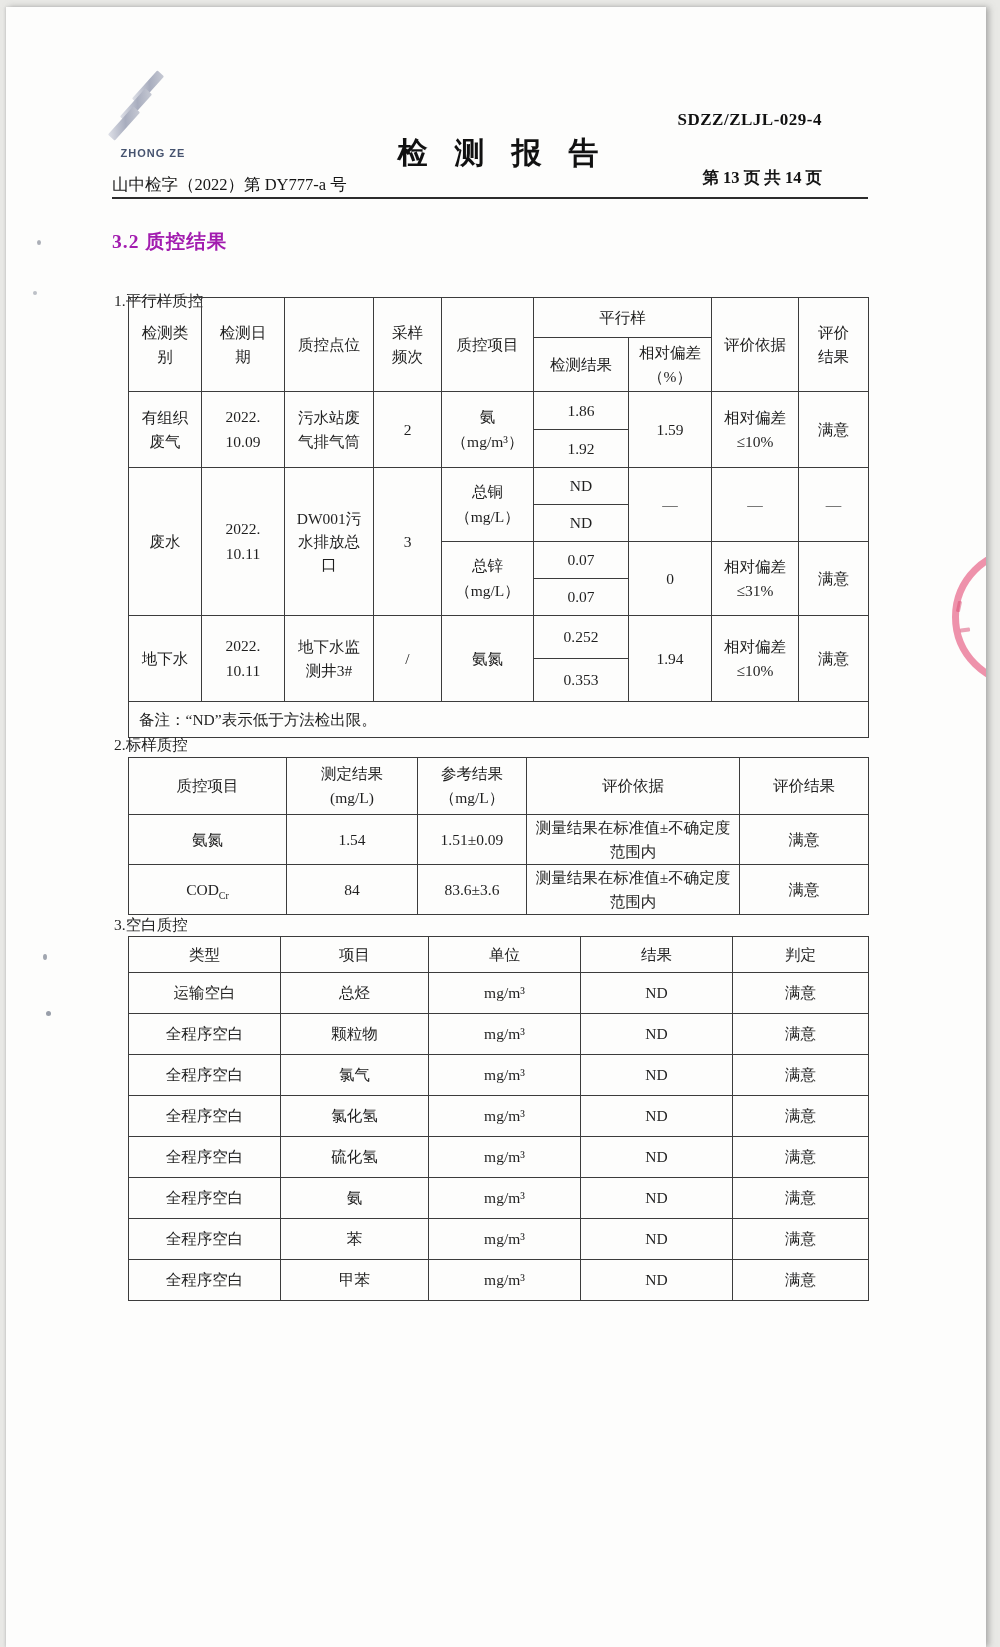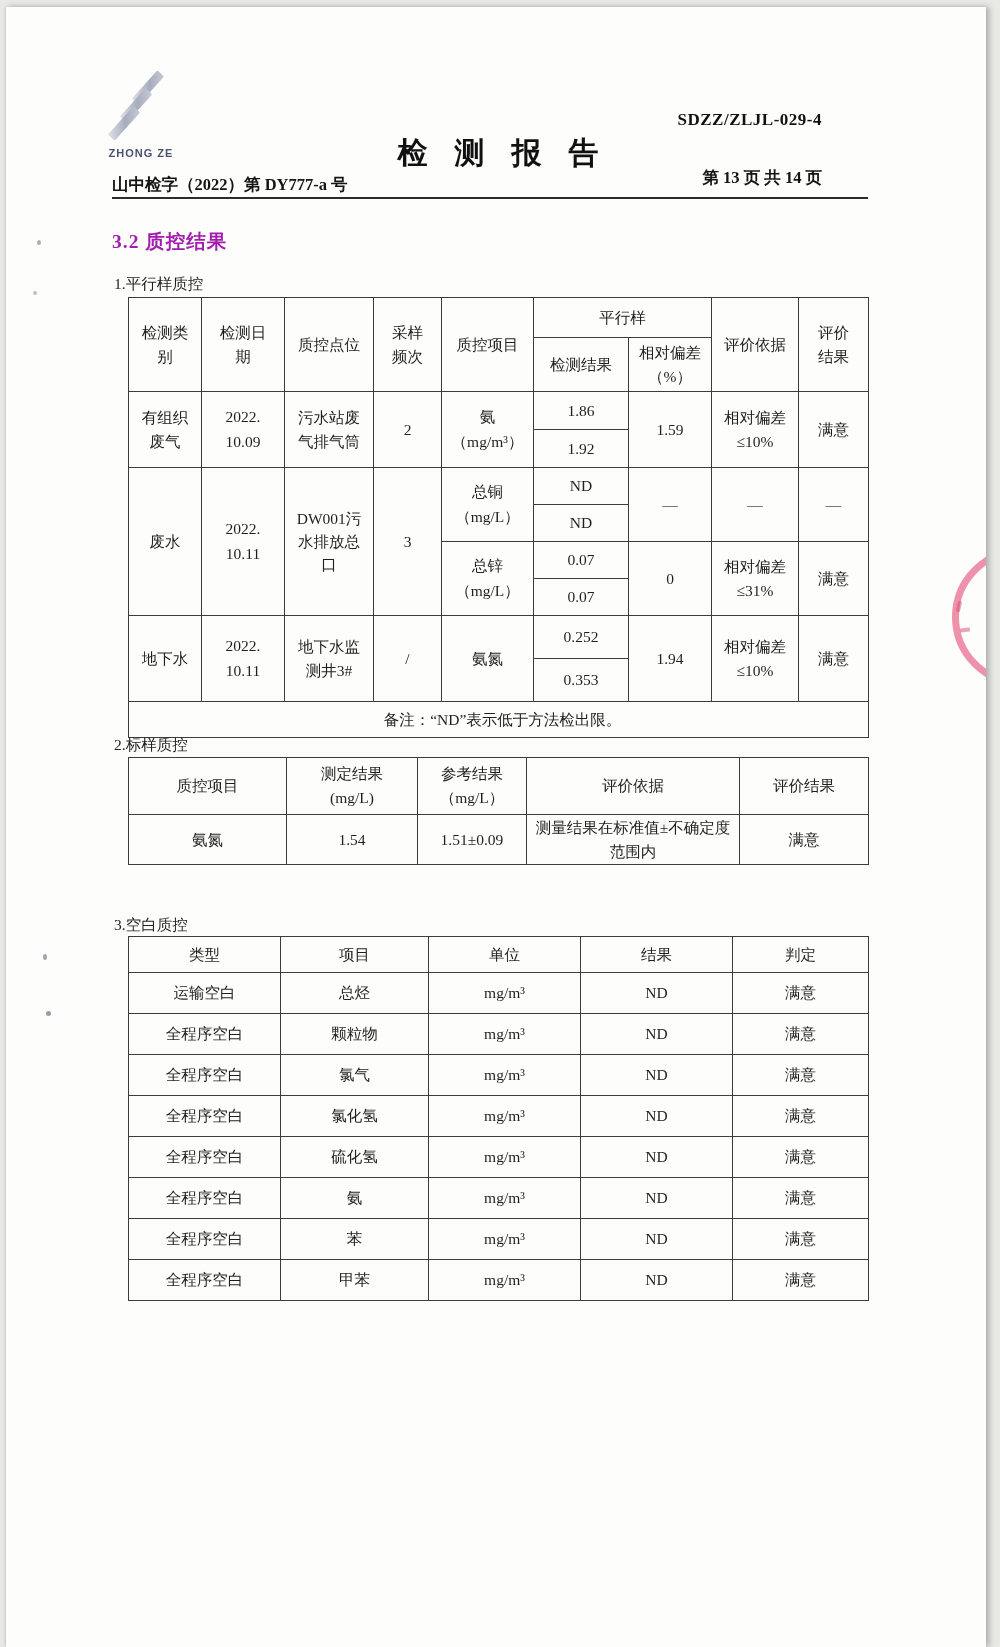--- a/index.html
+++ b/index.html
@@ -15,52 +15,52 @@
     box-shadow:3px 0 6px rgba(110,110,110,.5), -1px 0 2px rgba(150,150,150,.25);
   }
   
   .logo{position:absolute;left:89px;top:68px;width:92px;height:96px;}
   .logo .bar{position:absolute;width:38px;height:9px;border-radius:1px;
     background:linear-gradient(135deg,#dfe1e8 0%,#a8adbe 55%,#c7cad4 100%);
     transform:rotate(-48deg);}
   .logo .b1{left:34px;top:8px;}
   .logo .b2{left:22px;top:26px;}
   .logo .b3{left:10px;top:44px;}
-  .logo .logo-text{position:absolute;left:0;top:72px;width:92px;text-align:center;
+  .logo .logo-text{position:absolute;left:12px;top:72px;width:92px;text-align:center;
     font-family:"Liberation Sans","DejaVu Sans",sans-serif;
     font-size:11px;font-weight:bold;letter-spacing:1px;color:#46536f;}
   .doc-code{position:absolute;left:590px;top:103px;width:226px;text-align:right;
     font-size:17px;font-weight:bold;letter-spacing:.5px;color:#111;}
   .report-title{position:absolute;left:122px;top:126px;width:740px;text-align:center;}
   .report-title span{font-size:30px;font-weight:bold;letter-spacing:27px;margin-right:-27px;color:#111;}
-  .report-no{position:absolute;left:106px;top:167px;font-size:16.5px;font-weight:700;color:#151515;}
+  .report-no{position:absolute;left:106px;top:167px;font-size:16.5px;font-weight:400;color:#151515;}
   .page-label{position:absolute;left:590px;top:160px;width:226px;text-align:right;
     font-size:16.5px;font-weight:bold;color:#151515;}
   .header-rule{position:absolute;left:106px;top:190px;width:756px;height:2px;background:#2c2c2c;}
   
   .section-heading{position:absolute;left:106px;top:221px;font-size:19.5px;font-weight:bold;letter-spacing:1px;color:#a21caf;}
   .tbl-caption{position:absolute;font-size:15.5px;color:#1f1f1f;}
-  .cap1{left:108px;top:267px;}
+  .cap1{left:108px;top:284px;}
   .cap2{left:108px;top:728px;}
   .cap3{left:108px;top:908px;}
   
   table{border-collapse:collapse;table-layout:fixed;position:absolute;width:740px;background:transparent;}
   th,td{border:1px solid #3c3c3c;font-weight:normal;text-align:center;
     padding:0 2px;font-size:15.5px;line-height:1.5;color:#1f1f1f;vertical-align:middle;}
   .t1{left:122px;top:290px;}
   .t2{left:122px;top:750px;}
   .t3{left:122px;top:929px;}
   .hr1{height:40px;} .hr2{height:54px;}
   .r38{height:38px;} .r37{height:37px;} .r43{height:43px;} .rnote{height:36px;}
   .t2 .hrow{height:57px;} .t2 .brow{height:50px;}
   .t3 .hrow{height:36px;} .t3 .brow{height:41px;}
   .pad-narrow{padding:0 12px;}
   .pad-mid{padding:0 10px;}
   .block{display:block;line-height:1.55;}
-  .note-cell{text-align:center;padding-left:10px;font-size:15.5px;}
+  .note-cell{text-align:left;padding-left:10px;font-size:15.5px;}
   .dash{color:#4a4a4a;}
   .sub{font-size:10px;position:relative;bottom:-4px;letter-spacing:0;}
   
   .stamp{position:absolute;box-sizing:border-box;left:946px;top:540px;width:140px;height:140px;
     border:7px solid #e23a67;border-radius:50%;opacity:.55;}
   .stamp-mark{position:absolute;background:#d94a72;opacity:.5;border-radius:1px;}
   .m1{left:951px;top:594px;width:4px;height:11px;transform:rotate(12deg);}
   .m2{left:954px;top:621px;width:10px;height:4px;transform:rotate(-8deg);}
   .speck{position:absolute;border-radius:50%;}
   .s1{left:31px;top:233px;width:4px;height:5px;background:rgba(70,80,100,.45);}
@@ -229,20 +229,29 @@
       </tr>
     </thead>
     <tbody>
       <tr class="brow">
         <td>氨氮</td>
         <td>1.54</td>
         <td>1.51±0.09</td>
         <td>测量结果在标准值±不确定度范围内</td>
         <td>满意</td>
       </tr>
+      <tr class="brow">
+        <td>
+          <span>COD</span><span class="sub">Cr</span>
+        </td>
+        <td>84</td>
+        <td>83.6±3.6</td>
+        <td>测量结果在标准值±不确定度范围内</td>
+        <td>满意</td>
+      </tr>
     </tbody>
   </table>
 
   <div class="tbl-caption cap3">3.空白质控</div>
 
   <table class="t3">
     <colgroup>
       <col style="width:152px">
         <col style="width:148px">
         <col style="width:152px">

